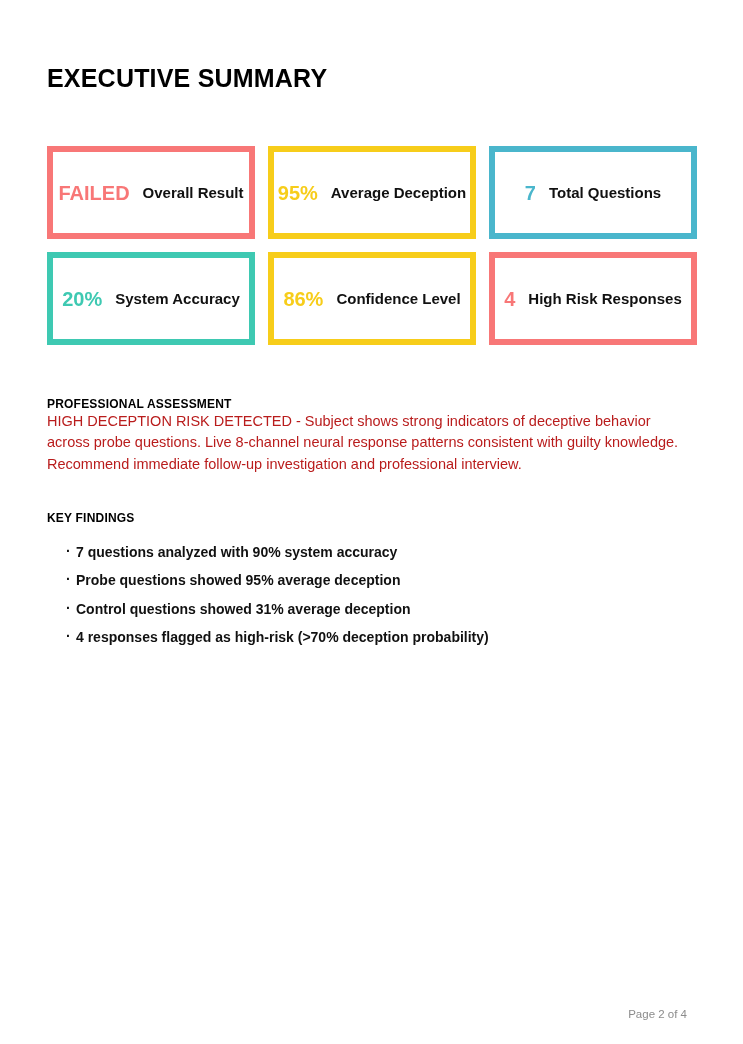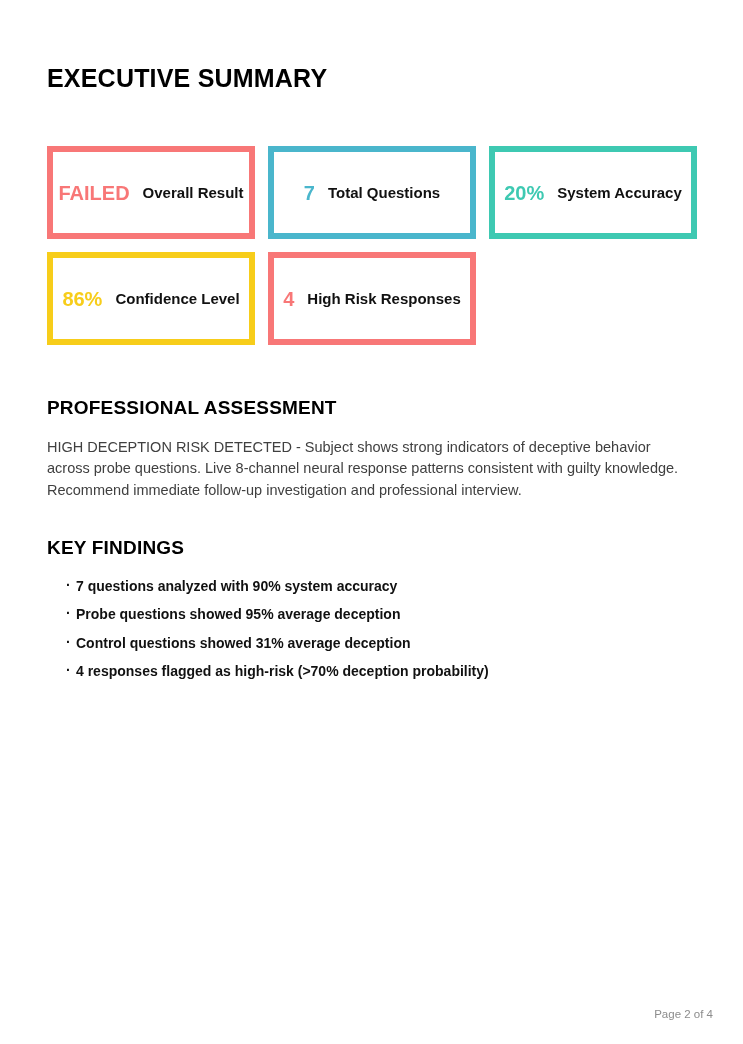--- a/index.html
+++ b/index.html
@@ -47,30 +47,29 @@
     line-height: 1;
   }
   .stat-label {
     font-size: 15px;
     font-weight: 700;
     color: #111111;
     line-height: 1;
   }
   .section { margin-top: 52px; }
   .section-heading {
-    font-size: 19px;
+    font-size: 12px;
     font-weight: 700;
     color: #000000;
     letter-spacing: 0.2px;
   }
   .section-body {
-    margin-top: 18px;
     font-size: 14.5px;
     line-height: 1.47;
-    color: #404040;
+    color: #b91c1c;
     max-width: 650px;
   }
   .section.findings { margin-top: 36px; }
   .findings-list {
     margin-top: 20px;
     list-style: none;
   }
   .findings-list li {
     position: relative;
     padding-left: 29px;
@@ -83,37 +82,41 @@
   .findings-list li::before {
     content: "\00b7";
     position: absolute;
     left: 19px;
     top: -1px;
     font-weight: 700;
     color: #111111;
   }
   .page-footer {
     position: absolute;
-    right: 30px;
+    right: 56px;
     bottom: 24px;
     font-size: 11.5px;
     color: #8c8c8c;
   }
 </style>
 </head>
 <body>
 
 <div class="page">
 
   <h1 class="doc-title">EXECUTIVE SUMMARY</h1>
 
   <div class="cards-grid">
     <div class="stat-card" style="--card-color: #F87777;">
       <div class="stat-value">FAILED</div>
       <div class="stat-label">Overall Result</div>
+    </div>
+    <div class="stat-card" style="--card-color: #F7CD1A;">
+      <div class="stat-value">95%</div>
+      <div class="stat-label">Average Deception</div>
     </div>
     <div class="stat-card" style="--card-color: #4AB6CC;">
       <div class="stat-value">7</div>
       <div class="stat-label">Total Questions</div>
     </div>
     <div class="stat-card" style="--card-color: #3EC9B2;">
       <div class="stat-value">20%</div>
       <div class="stat-label">System Accuracy</div>
     </div>
     <div class="stat-card" style="--card-color: #F7CD1A;">

